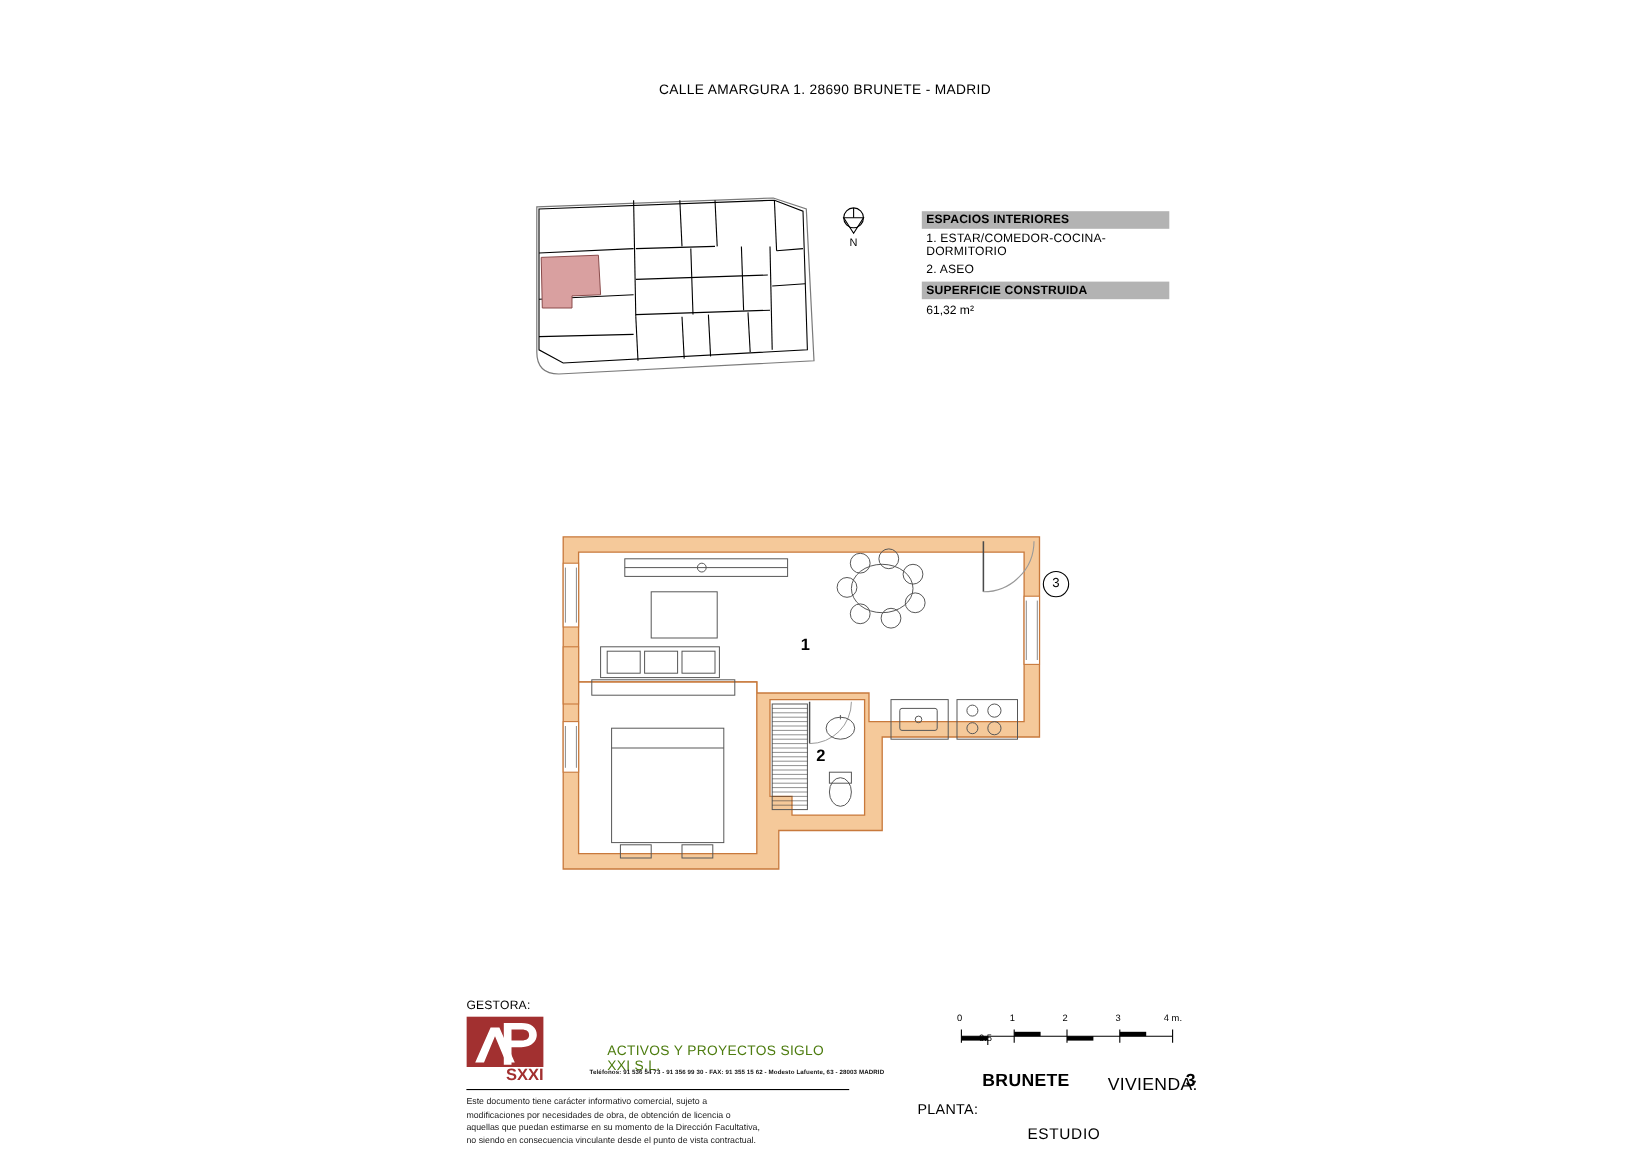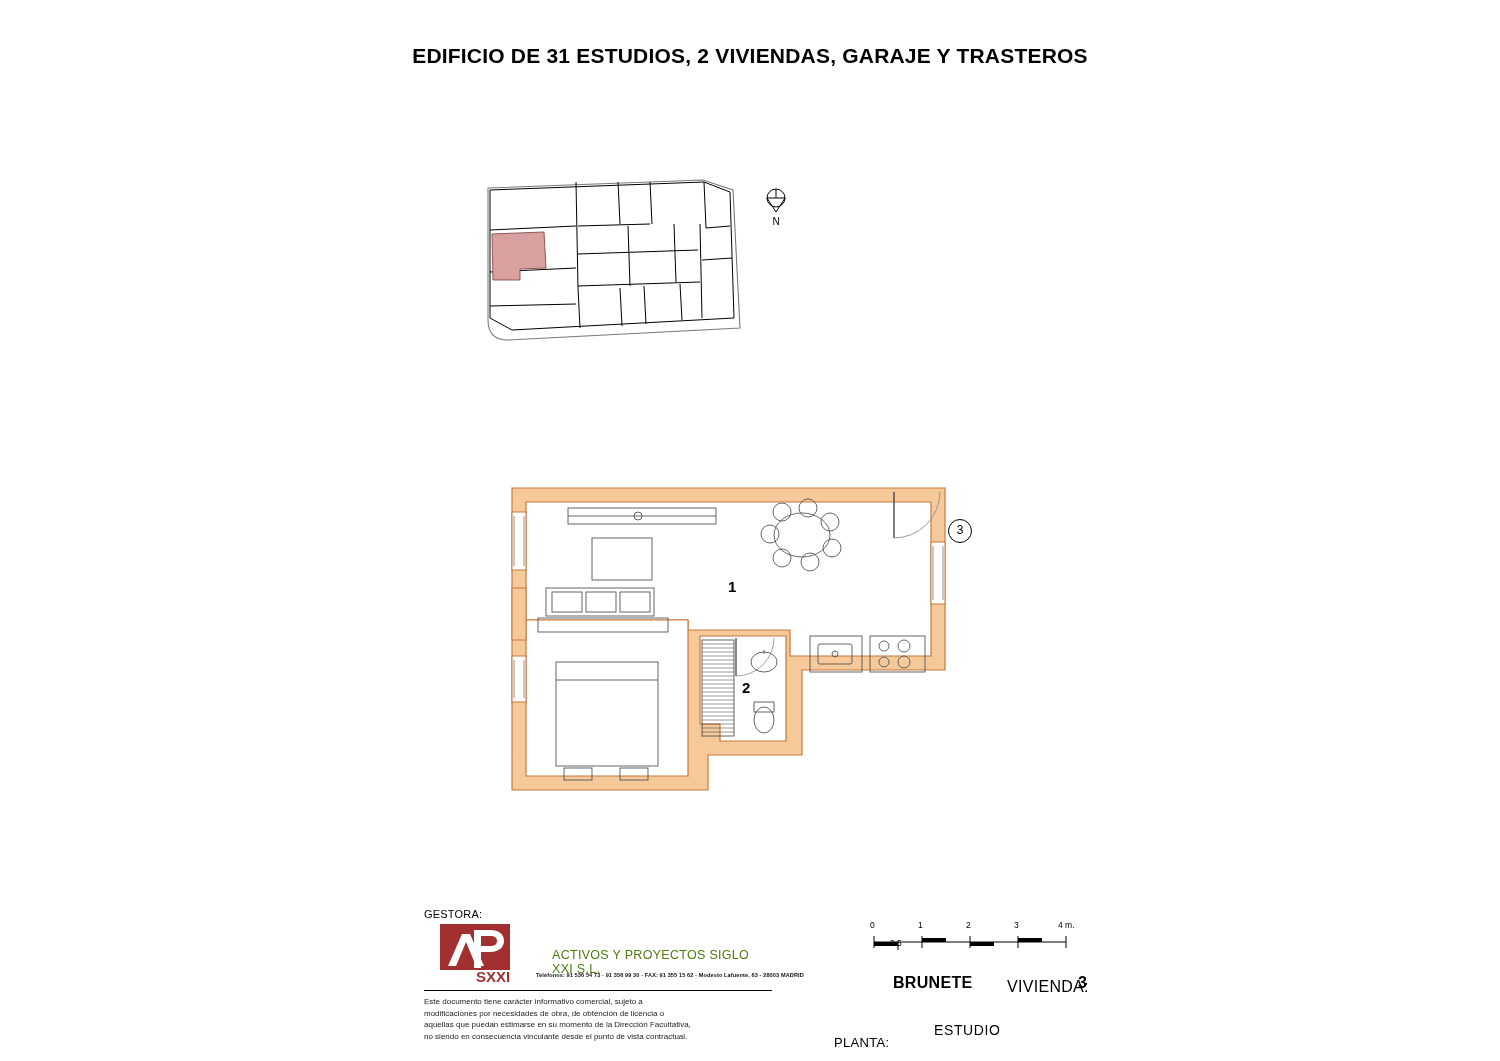--- a/index.html
+++ b/index.html
@@ -150,21 +150,20 @@
     top: 16px;
     width: 348px;
     height: 62px;
   }
   .logo-mark {
     position: absolute;
     left: 0;
     top: 0;
     width: 102px;
     height: 62px;
-    margin-left: 16px;
   }
   .logo-company {
     position: absolute;
     left: 128px;
     top: 24px;
     font-size: 12.5px;
     letter-spacing: 0.3px;
     color: #4d7c0f;
   }
   .logo-phone {
@@ -206,21 +205,21 @@
   .scalebar svg { display: block; }
   .scale-tick-label {
     position: absolute;
     font-size: 8.5px;
   }
 
   
   .planta-label {
     position: absolute;
     left: 834px;
-    top: 1035px;
+    top: 1001px;
     font-size: 13px;
     letter-spacing: 0.3px;
   }
   .planta-value {
     position: absolute;
     left: 893px;
     top: 974px;
     font-size: 16px;
     font-weight: bold;
     letter-spacing: 0.3px;
@@ -246,21 +245,21 @@
     font-size: 14px;
     letter-spacing: 0.6px;
     text-align: center;
   }
 </style>
 </head>
 <body>
 
 <div id="sheet">
 
-  <div class="doc-title">EDIFICIO DE 31 ESTUDIOS, 2 VIVIENDAS, GARAJE Y TRASTEROS</div>
+  <div class="doc-subtitle">CALLE AMARGURA 1.  28690 BRUNETE - MADRID</div>
 
   <div class="keyplan">
     <svg width="290" height="180" viewBox="0 0 290 180">
       <g fill="none" stroke="#000" stroke-width="1">
 
         <path d="M20,20 L235,12 L265,22 L272,160 L40,172 Q20,172 20,152 Z" stroke="#7a7a7a" stroke-width="1.1"></path>
 
         <path d="M22,22 L236,14 L262,24 L266,150 L44,162 L22,150 Z"></path>
 
         <path d="M22,62 L108,58"></path>
@@ -290,20 +289,27 @@
 
   <div class="north">
     <svg width="36" height="30" viewBox="0 0 36 30">
       <circle cx="18" cy="10" r="9" fill="none" stroke="#000" stroke-width="1"></circle>
       <path d="M9,10 L27,10 L18,24 Z" fill="none" stroke="#000" stroke-width="1"></path>
       <path d="M18,1 L18,10" stroke="#000" stroke-width="1"></path>
     </svg>
     <div class="n-label">N</div>
   </div>
 
+  <div class="legend">
+    <div class="bar">ESPACIOS INTERIORES</div>
+    <div class="row">1. ESTAR/COMEDOR-COCINA-DORMITORIO</div>
+    <div class="row">2. ASEO</div>
+    <div class="bar2">SUPERFICIE CONSTRUIDA</div>
+    <div class="area">61,32   m²</div>
+  </div>
 
   <div class="floorplan">
     <svg width="500" height="345" viewBox="0 0 500 345">
 
       <g>
 
         <path d="M22,18 L455,18 L455,200 L312,200 L312,285 L218,285 L218,320 L22,320 Z" fill="#f5c99a" stroke="#c8793c" stroke-width="1.2"></path>
 
         <path d="M36,32 L441,32 L441,186 L300,186 L300,160 L198,160 L198,150 L36,150 Z" fill="#ffffff" stroke="#c8793c" stroke-width="1.2"></path>
 

